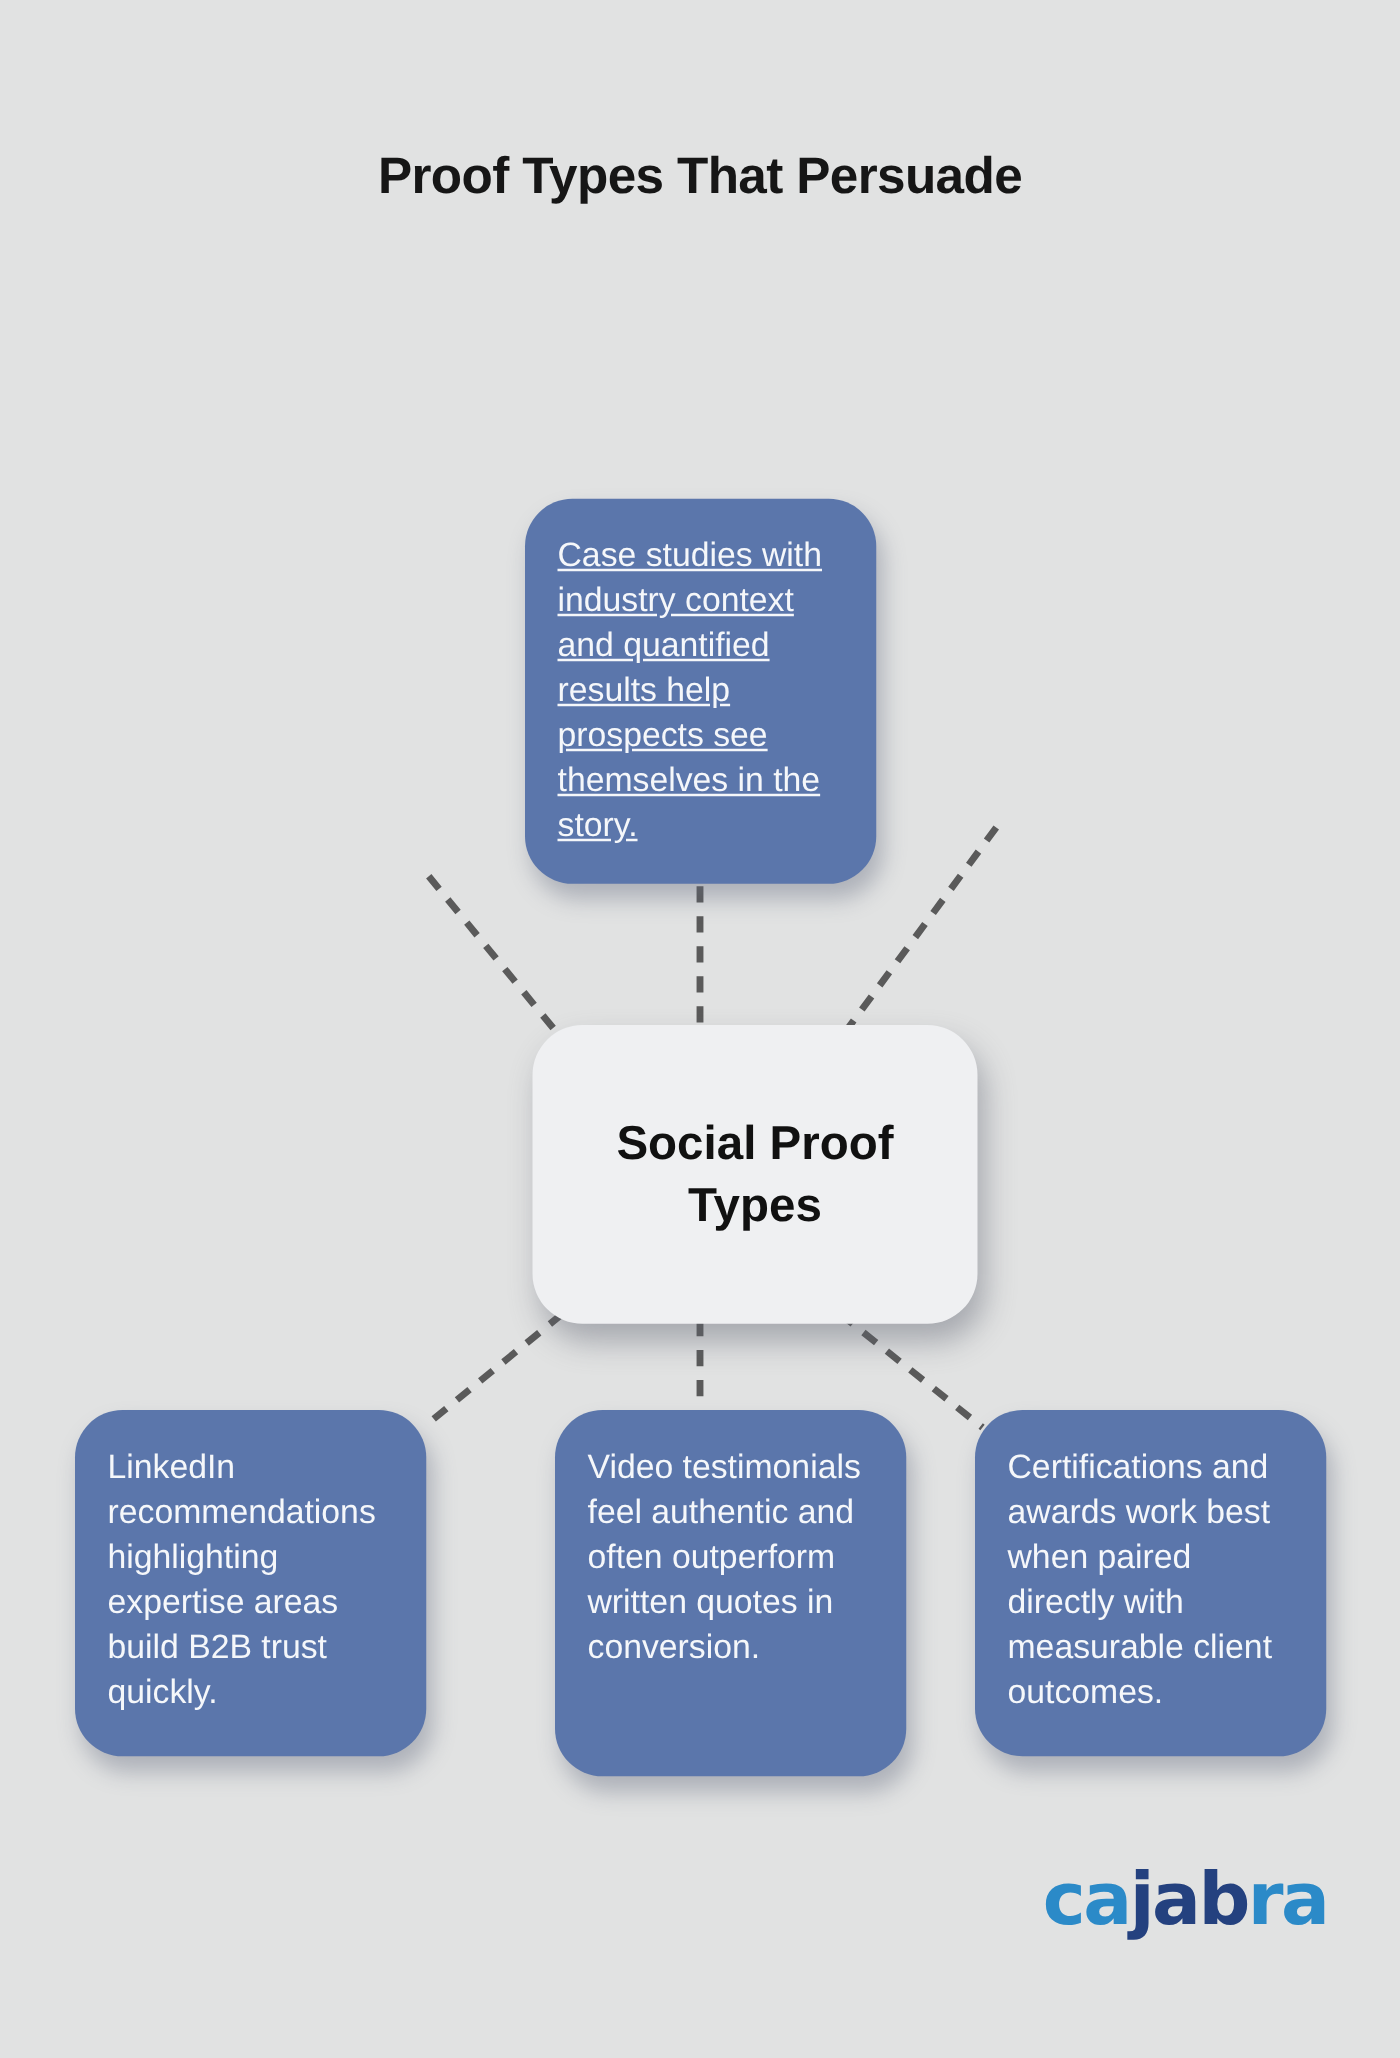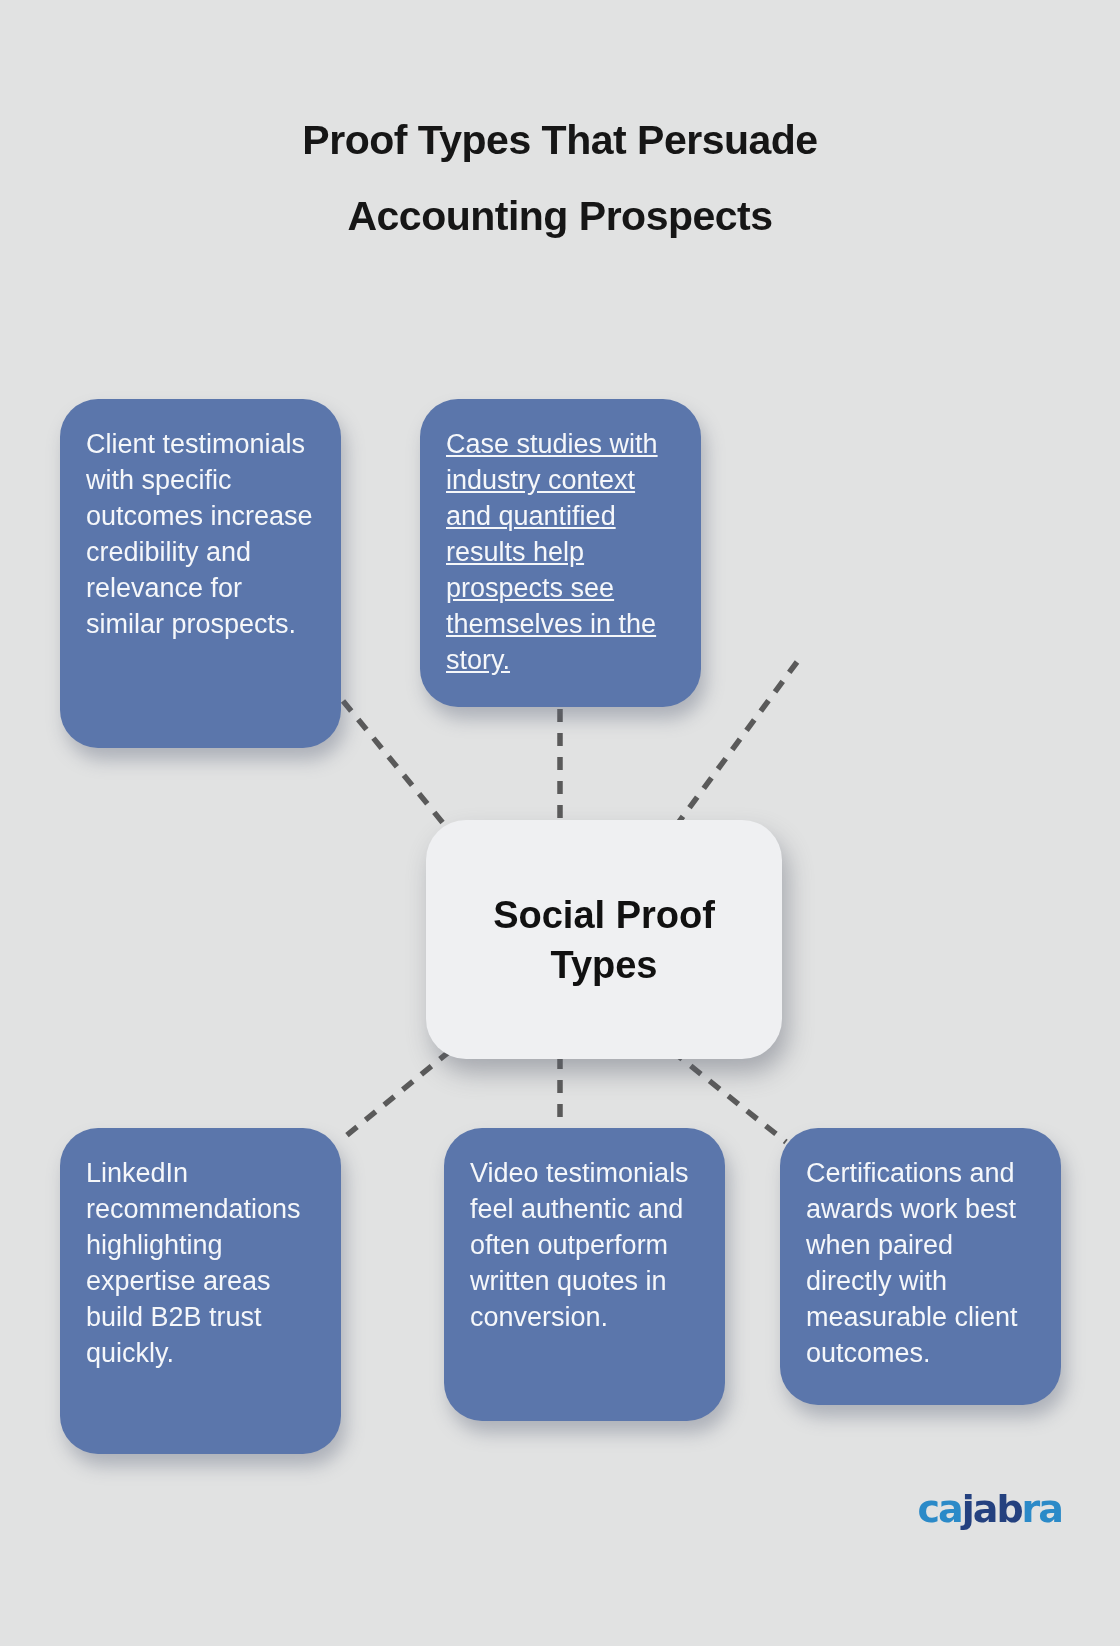--- a/index.html
+++ b/index.html
@@ -54,21 +54,21 @@
     border-radius:38px;
     padding:27px 26px;
     font-size:27px;
     line-height:36px;
     box-shadow:5px 12px 18px rgba(98,106,124,0.40);
     z-index:2;
   }
   .node-1{left:60px; top:399px; width:281px; height:349px;}
   .node-2{left:420px;top:399px; width:281px; height:308px;text-decoration:underline;}
   .node-3{left:780px;top:399px; width:281px; height:272px;}
-  .node-4{left:60px; top:1128px;width:281px; height:326px;}
+  .node-4{left:60px; top:1128px;width:281px; height:277px;}
   .node-5{left:444px;top:1128px;width:281px; height:293px;}
   .node-6{left:780px;top:1128px;width:281px; height:277px;}
   .center-node{
     position:absolute;
     left:382px;
     top:820px;
     width:356px;
     height:239px;
     background:var(--center-fill);
     border-radius:40px;
@@ -85,51 +85,47 @@
     font-size:38px;
     font-weight:800;
     line-height:50px;
     max-width:280px;
   }
   .logo{
     position:absolute;
     top:1490px;
     right:58px;
     font-family:"DejaVu Sans", sans-serif;
-    font-size:38px;
+    font-size:58px;
     font-weight:700;
     letter-spacing:-2px;
     line-height:1;
     z-index:2;
   }
   .logo .lt{color:var(--logo-light-blue);}
   .logo .dk{color:var(--logo-dark-blue);}
 </style>
 </head>
 <body>
 
 <div class="canvas">
 
   <div class="title">
     <div>Proof Types That Persuade</div>
-    <div>Accounting Prospects</div>
   </div>
 
   <svg class="connectors" viewBox="0 0 1120 1646" xmlns="http://www.w3.org/2000/svg">
     <line x1="343" y1="701" x2="452" y2="834"></line>
     <line x1="560" y1="709" x2="560" y2="828"></line>
     <line x1="797" y1="662" x2="670" y2="834"></line>
     <line x1="450" y1="1051" x2="341" y2="1140"></line>
     <line x1="560" y1="1056" x2="560" y2="1130"></line>
     <line x1="672" y1="1051" x2="786" y2="1142"></line>
   </svg>
 
-  <div class="node node-1">
-    <span>Client testimonials with specific outcomes increase credibility and relevance for similar prospects.</span>
-  </div>
   <div class="node node-2">
     <span>Case studies with industry context and quantified results help prospects see themselves in the story.</span>
   </div>
 
   <div class="center-node">
     <div class="center-label">Social Proof Types</div>
   </div>
 
   <div class="node node-4">
     <span>LinkedIn recommendations highlighting expertise areas build B2B trust quickly.</span>

